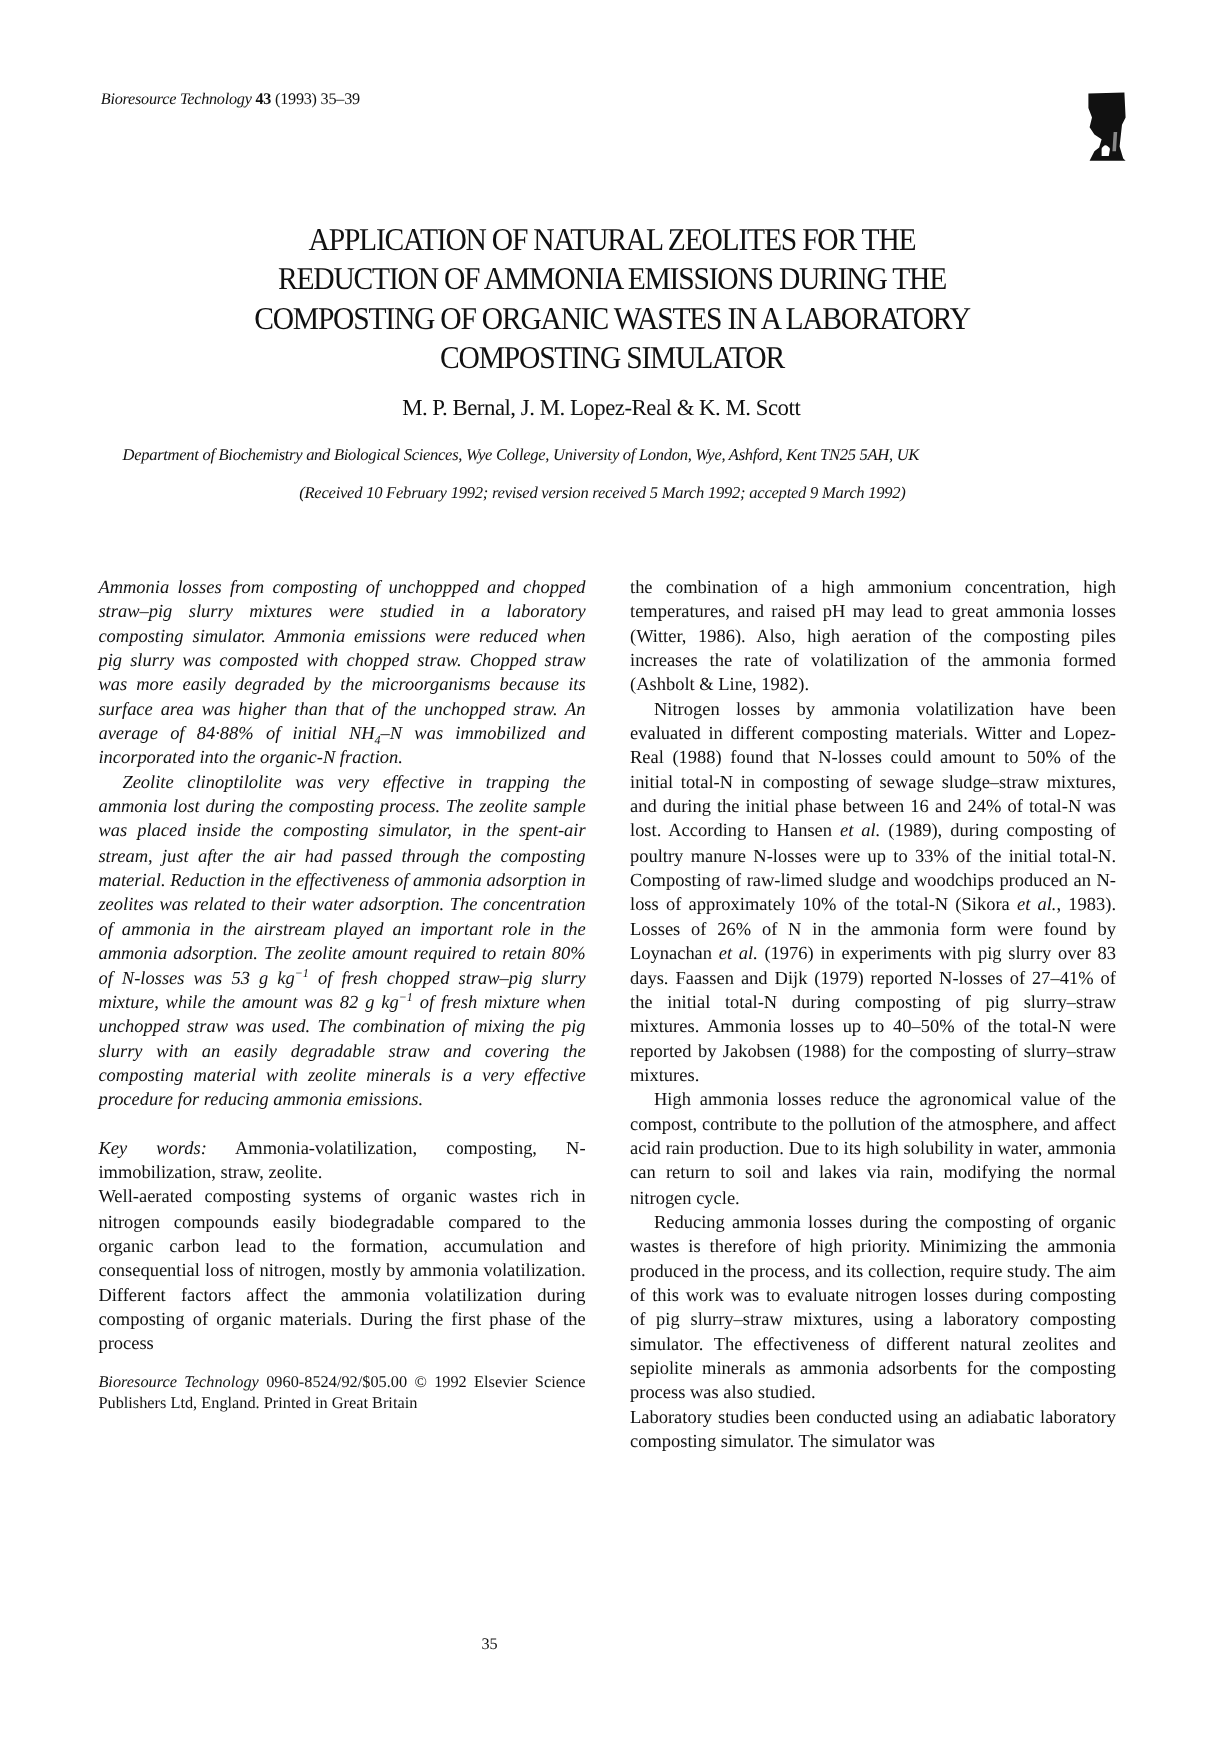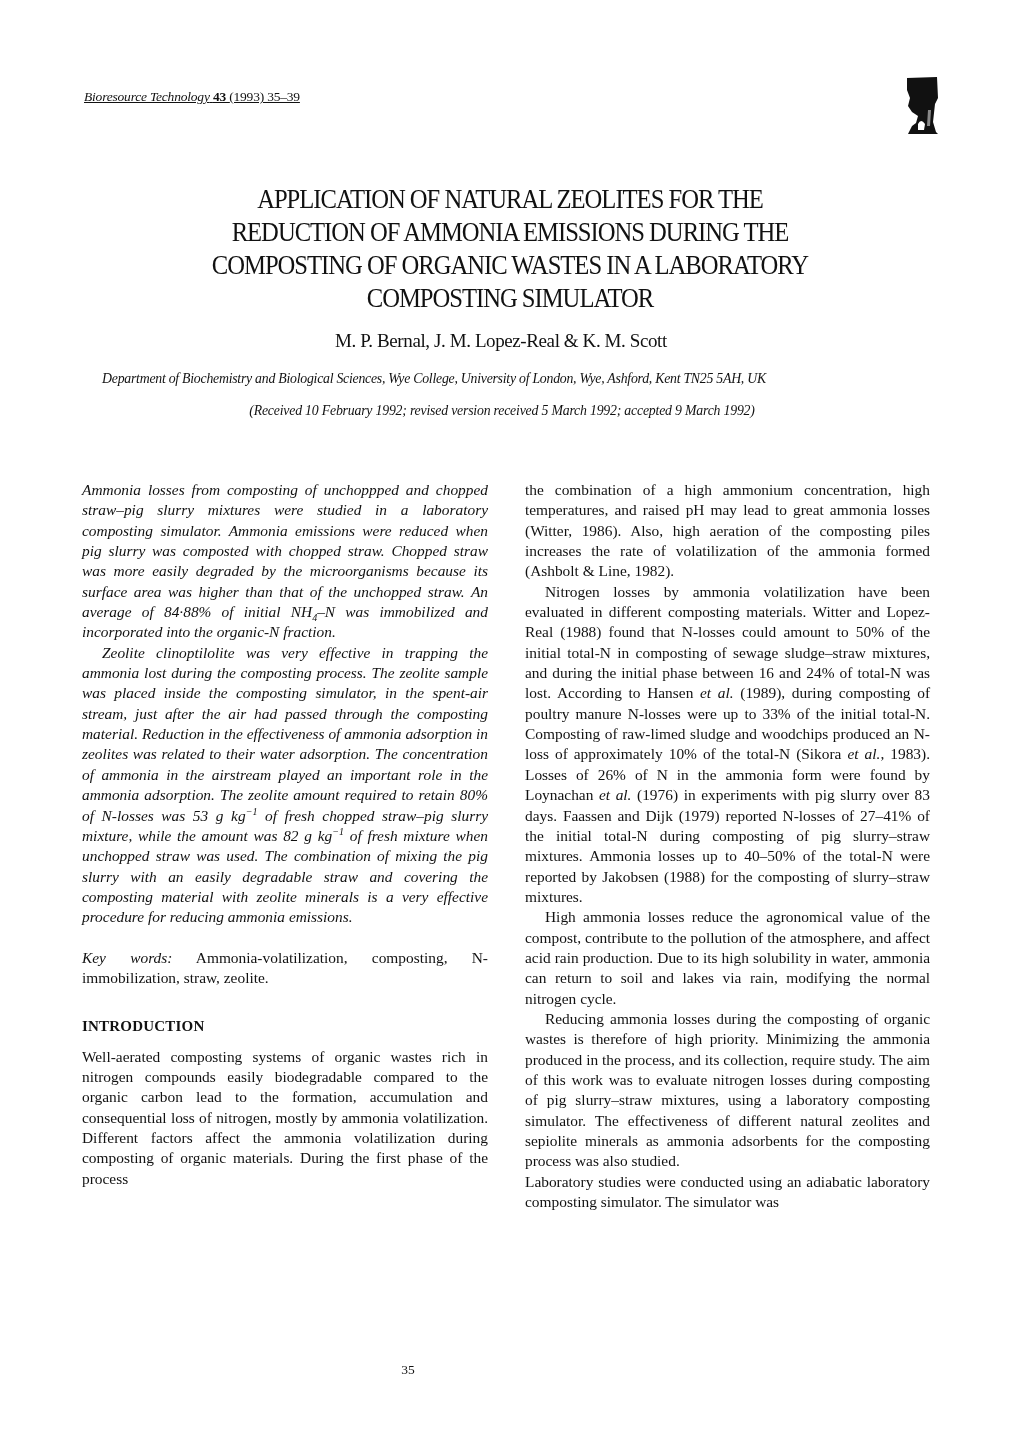--- a/index.html
+++ b/index.html
@@ -1,19 +1,19 @@
 <!DOCTYPE html>
 <html><head>
 <meta charset="utf-8">
 <style>
   html, body { margin: 0; padding: 0; background: #ffffff; }
   body { width: 1020px; height: 1456px; position: relative; overflow: hidden;
          font-family: "Liberation Serif", "DejaVu Serif", serif; color: #111; }
   .abs { position: absolute; }
-  .running-head { left: 84px; top: 89px; font-size: 13.5px; font-style: italic; letter-spacing: -0.2px; text-decoration: underline; }
+  .running-head { left: 84px; top: 75px; font-size: 13.5px; font-style: italic; letter-spacing: -0.2px; }
   .running-head b { font-style: normal; font-weight: bold; }
   .running-head .rn { font-style: normal; }
   .logo { left: 906px; top: 76px; width: 33px; height: 60px; }
   .title { left: 0; width: 1020px; top: 183px; text-align: center; font-size: 26.5px; line-height: 33px;
            letter-spacing: -1.1px; text-transform: uppercase; transform: scaleX(0.93); transform-origin: center top; }
   .authors { left: 0; width: 1002px; top: 330px; text-align: center; font-size: 19px; letter-spacing: -0.4px; }
   .affil { left: 0; width: 868px; top: 371px; text-align: center; font-size: 13.8px; font-style: italic; letter-spacing: -0.25px; }
   .dates { left: 0; width: 1004px; top: 403px; text-align: center; font-size: 13.8px; letter-spacing: -0.2px; font-style: italic; }
   .col { position: absolute; font-size: 15.4px; line-height: 20.35px; text-align: justify; }
   .col-left { left: 82px; width: 406px; top: 480px; }
@@ -55,25 +55,25 @@
 </div>
 
 <div class="abs authors">M. P. Bernal, J. M. Lopez-Real &amp; K. M. Scott</div>
 <div class="abs affil">Department of Biochemistry and Biological Sciences, Wye College, University of London, Wye, Ashford, Kent TN25 5AH, UK</div>
 <div class="abs dates">(Received 10 February 1992; revised version received 5 March 1992; accepted 9 March 1992)</div>
 
 <div class="col col-left">
   <p class="abs-body"><span>Ammonia losses from composting of unchoppped and chopped straw–pig slurry mixtures were studied in a laboratory composting simulator. Ammonia emissions were reduced when pig slurry was composted with chopped straw. Chopped straw was more easily degraded by the microorganisms because its surface area was higher than that of the unchopped straw. An average of 84·88% of initial NH</span><sub>4</sub><span>–N was immobilized and incorporated into the organic-N fraction.</span></p>
   <p class="abs-body indent"><span>Zeolite clinoptilolite was very effective in trapping the ammonia lost during the composting process. The zeolite sample was placed inside the composting simulator, in the spent-air stream, just after the air had passed through the composting material. Reduction in the effectiveness of ammonia adsorption in zeolites was related to their water adsorption. The concentration of ammonia in the airstream played an important role in the ammonia adsorption. The zeolite amount required to retain 80% of N-losses was 53 g kg</span><sup>−1</sup><span> of fresh chopped straw–pig slurry mixture, while the amount was 82 g kg</span><sup>−1</sup><span> of fresh mixture when unchopped straw was used. The combination of mixing the pig slurry with an easily degradable straw and covering the composting material with zeolite minerals is a very effective procedure for reducing ammonia emissions.</span></p>
   <p class="kw"><span class="kw-label">Key words:</span> <span>Ammonia-volatilization, composting, N-immobilization, straw, zeolite.</span></p>
-  <p class="sec-head">INTRODUCTION</p>
   <p>Well-aerated composting systems of organic wastes rich in nitrogen compounds easily biodegradable compared to the organic carbon lead to the formation, accumulation and consequential loss of nitrogen, mostly by ammonia volatilization. Different factors affect the ammonia volatilization during composting of organic materials. During the first phase of the process</p>
+  <p class="footnote"><i>Bioresource Technology</i> <span>0960-8524/92/$05.00 © 1992 Elsevier Science Publishers Ltd, England. Printed in Great Britain</span></p>
 </div>
 
 <div class="col col-right">
   <p>the combination of a high ammonium concentration, high temperatures, and raised pH may lead to great ammonia losses (Witter, 1986). Also, high aeration of the composting piles increases the rate of volatilization of the ammonia formed (Ashbolt &amp; Line, 1982).</p>
   <p class="indent"><span>Nitrogen losses by ammonia volatilization have been evaluated in different composting materials. Witter and Lopez-Real (1988) found that N-losses could amount to 50% of the initial total-N in composting of sewage sludge–straw mixtures, and during the initial phase between 16 and 24% of total-N was lost. According to Hansen </span><i>et al.</i><span> (1989), during composting of poultry manure N-losses were up to 33% of the initial total-N. Composting of raw-limed sludge and woodchips produced an N-loss of approximately 10% of the total-N (Sikora </span><i>et al.</i><span>, 1983). Losses of 26% of N in the ammonia form were found by Loynachan </span><i>et al.</i><span> (1976) in experiments with pig slurry over 83 days. Faassen and Dijk (1979) reported N-losses of 27–41% of the initial total-N during composting of pig slurry–straw mixtures. Ammonia losses up to 40–50% of the total-N were reported by Jakobsen (1988) for the composting of slurry–straw mixtures.</span></p>
   <p class="indent">High ammonia losses reduce the agronomical value of the compost, contribute to the pollution of the atmosphere, and affect acid rain production. Due to its high solubility in water, ammonia can return to soil and lakes via rain, modifying the normal nitrogen cycle.</p>
   <p class="indent">Reducing ammonia losses during the composting of organic wastes is therefore of high priority. Minimizing the ammonia produced in the process, and its collection, require study. The aim of this work was to evaluate nitrogen losses during composting of pig slurry–straw mixtures, using a laboratory composting simulator. The effectiveness of different natural zeolites and sepiolite minerals as ammonia adsorbents for the composting process was also studied.</p>
-  <p>Laboratory studies were conducted using an adiabatic laboratory composting simulator. The simulator was</p>
+  <p>Laboratory studies been conducted using an adiabatic laboratory composting simulator. The simulator was</p>
 </div>
 
 <div class="abs pagenum">35</div>
 
 </body></html>

